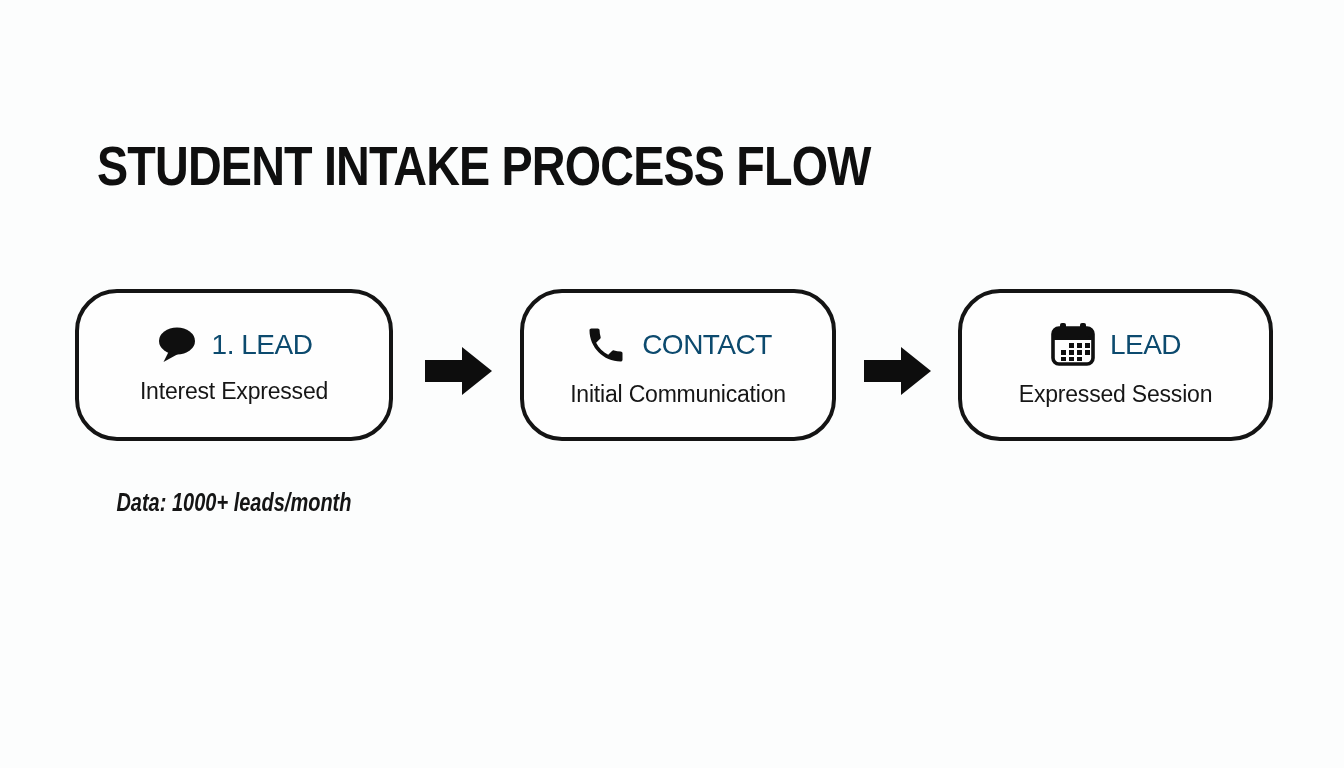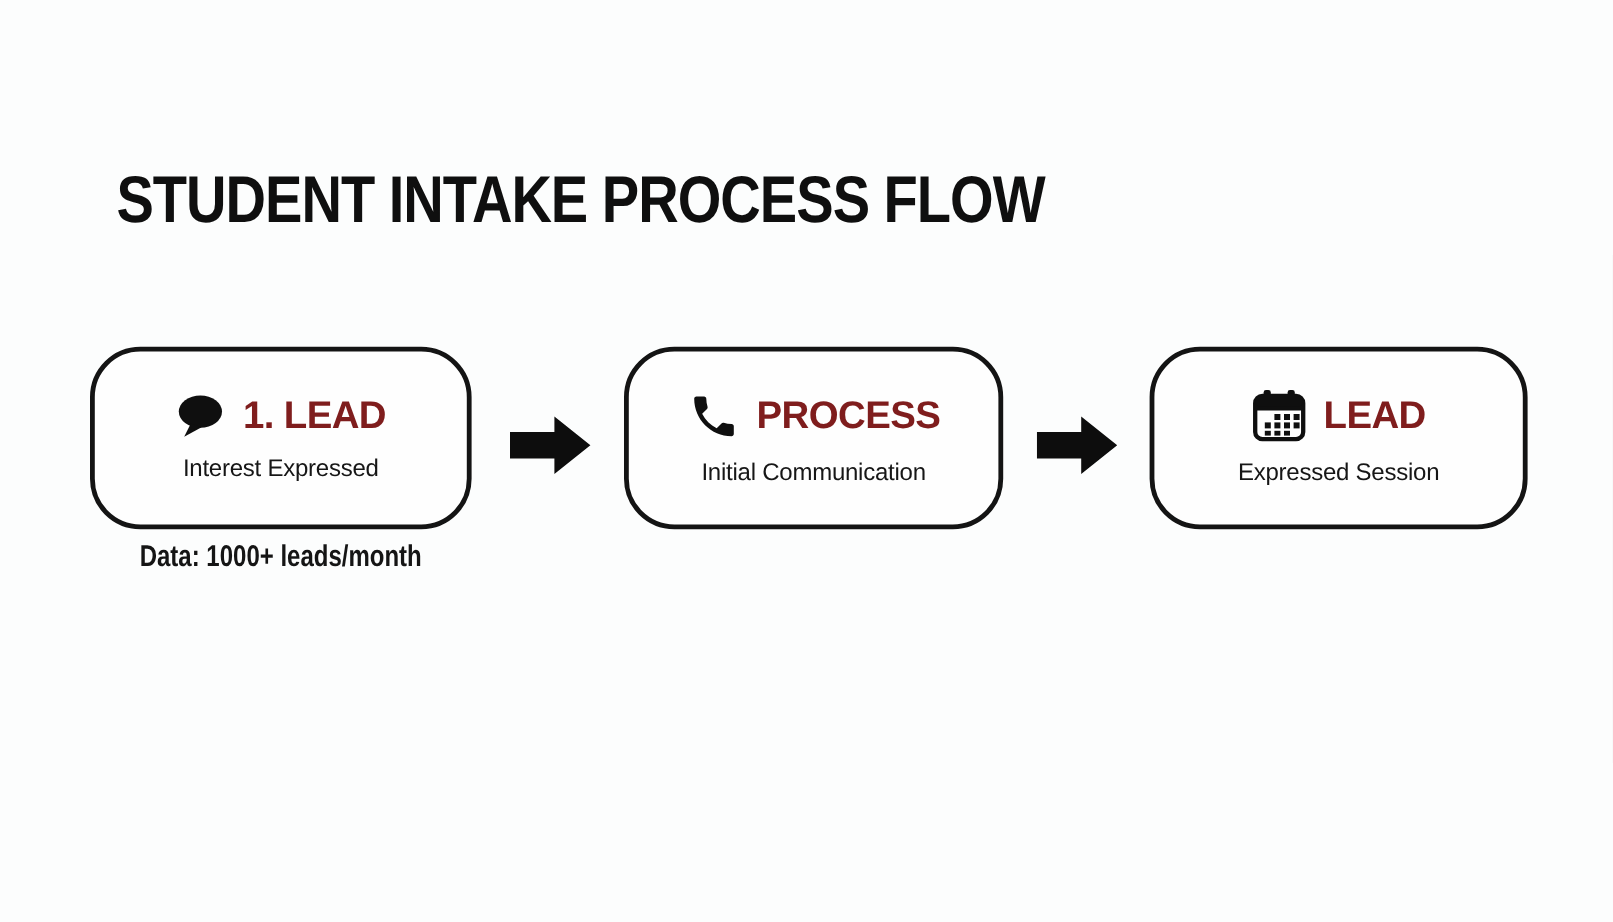--- a/index.html
+++ b/index.html
@@ -52,47 +52,47 @@
     display: flex;
     align-items: center;
     gap: 14px;
   }
   .step-head .icon {
     display: inline-flex;
     align-items: center;
     justify-content: center;
   }
   .step-label {
-    font-size: 32px;
-    font-weight: bold;
+    font-size: 28px;
+    font-weight: normal;
     letter-spacing: -0.5px;
-    color: #7f1d1d;
+    color: #0c4a6e;
     white-space: nowrap;
   }
   .step-subtitle {
-    font-size: 20px;
+    font-size: 23px;
     font-weight: normal;
     letter-spacing: -0.2px;
     color: #161616;
     white-space: nowrap;
   }
   .data-label {
     position: absolute;
     text-align: center;
     font-size: 25px;
     font-weight: bold;
     color: #151515;
   }
   .data-label > span {
     display: inline-block;
     transform: scaleX(0.8);
     transform-origin: center;
     white-space: pre;
   }
-  .data-label.d1 { left: 75px;  width: 318px; top: 450px; }
+  .data-label.d1 { left: 75px;  width: 318px; top: 488px; font-style: italic; }
   .data-label.d2 { left: 520px; width: 316px; top: 461px; }
   .data-label.d3 { left: 958px; width: 315px; top: 458px; }
 
   .flow-arrow {
     position: absolute;
     top: 346px;
     width: 68px;
     height: 50px;
   }
   .flow-arrow.a1 { left: 425px; }
@@ -127,21 +127,21 @@
     </svg>
   </span>
 
   <div class="step-box b2">
     <div class="step-head">
       <span class="icon">
         <svg width="44" height="44" viewBox="0 0 24 24" aria-hidden="true">
           <path fill="#0f0f0f" d="M6.62 10.79c1.44 2.83 3.76 5.14 6.59 6.59l2.2-2.2c.27-.27.67-.36 1.02-.24 1.12.37 2.33.57 3.57.57.55 0 1 .45 1 1V20c0 .55-.45 1-1 1-9.39 0-17-7.61-17-17 0-.55.45-1 1-1h3.5c.55 0 1 .45 1 1 0 1.25.2 2.45.57 3.57.11.35.03.74-.25 1.02l-2.2 2.2z"></path>
         </svg>
       </span>
-      <span class="step-label">PROCESS</span>
+      <span class="step-label">CONTACT</span>
     </div>
     <div class="step-subtitle">Initial Communication</div>
   </div>
 
   <span class="flow-arrow a2">
     <svg width="68" height="50" viewBox="0 0 68 50" aria-hidden="true">
       <polygon points="0,14 37,14 37,1 67,25 37,49 37,36 0,36" fill="#0d0d0d"></polygon>
     </svg>
   </span>
 

